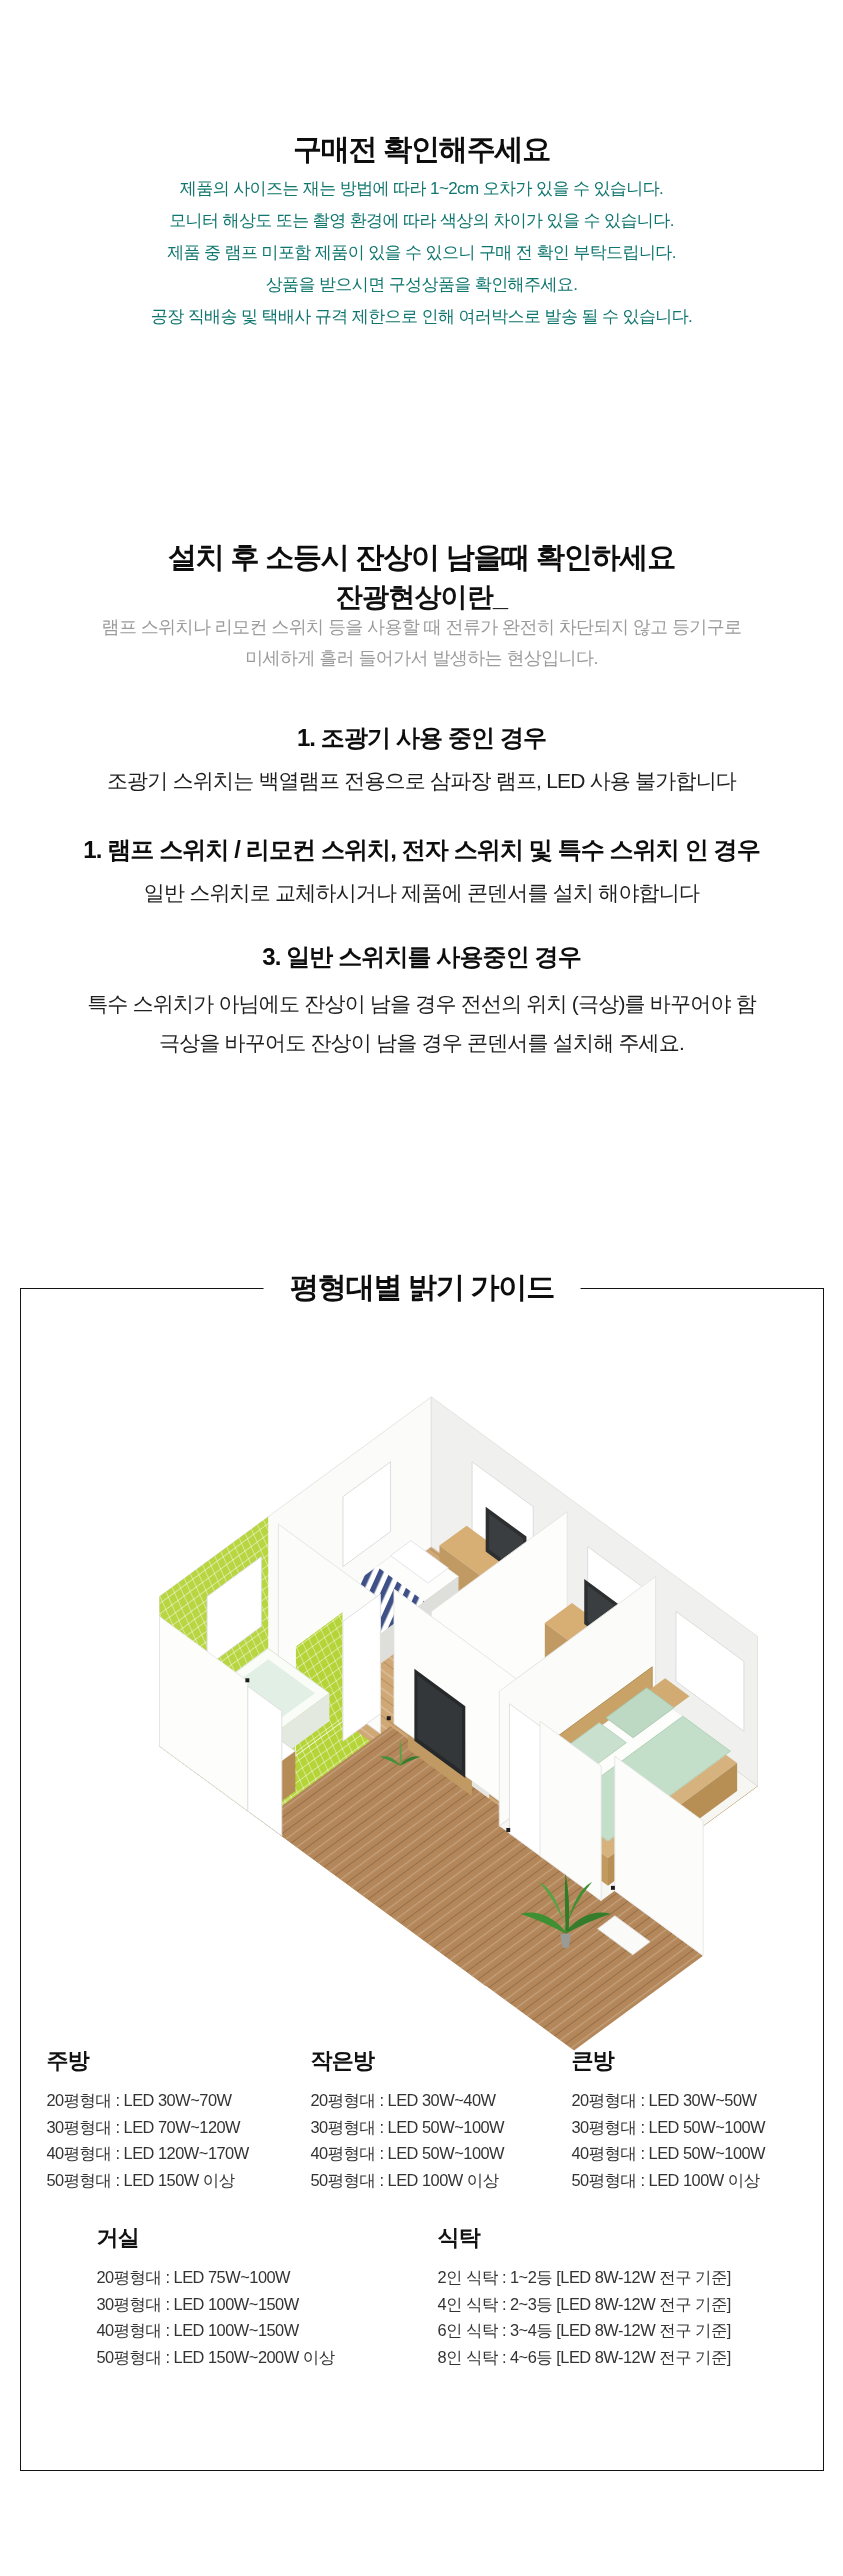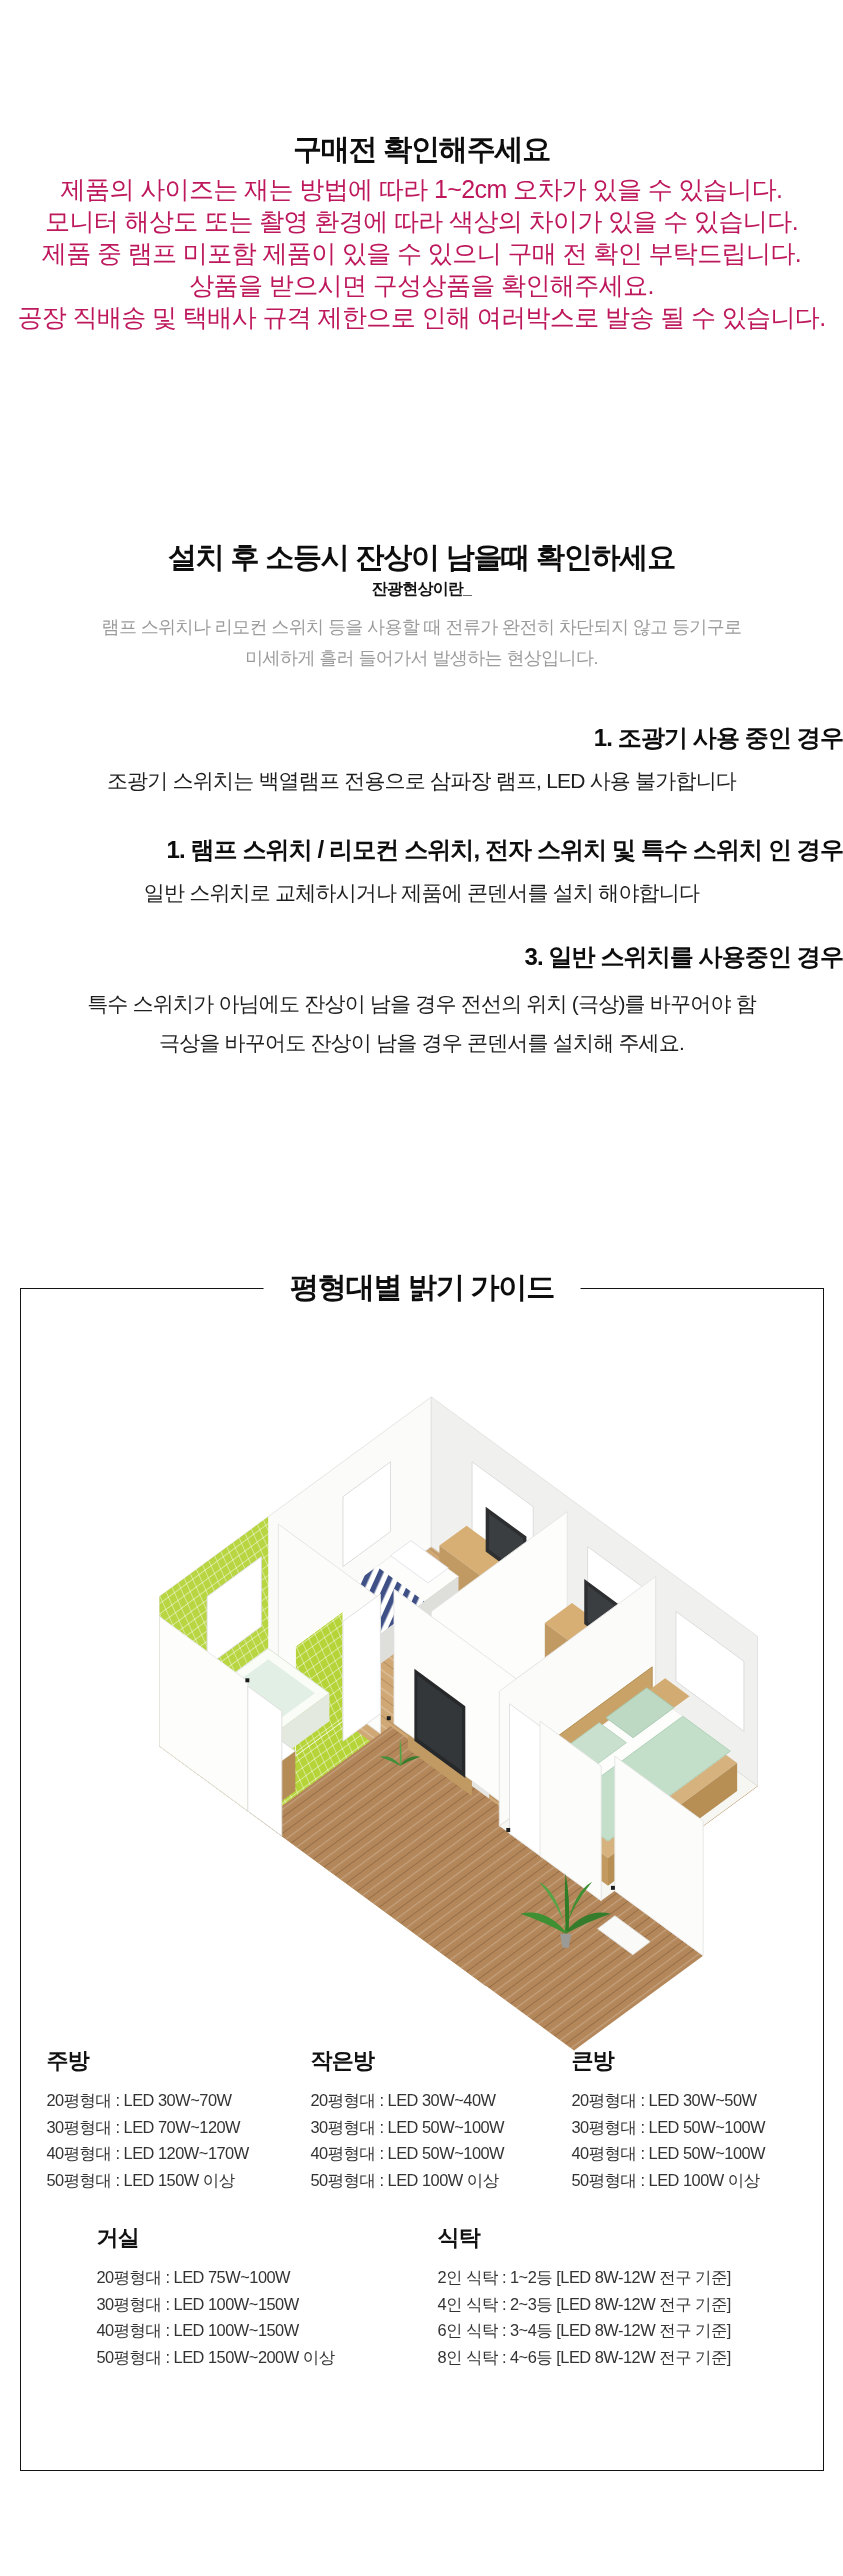--- a/index.html
+++ b/index.html
@@ -4,24 +4,24 @@
 <style>
   html,body{margin:0;padding:0;background:#fff;}
   #page{position:relative;width:843px;height:2576px;background:#fff;overflow:hidden;
         font-family:"Liberation Sans","DejaVu Sans",sans-serif;color:#1c1c1c;}
   .abs{position:absolute;}
   .divider-row{position:absolute;left:23.4px;right:23.4px;display:flex;align-items:center;gap:20px;height:44px;flex-direction:column;}
   .divider-row .line{flex:1;height:0;border-top:1.6px solid #141414;}
   .sec-title{font-size:29px;font-weight:800;letter-spacing:-1.2px;color:#0d0d0d;white-space:nowrap;}
   .para{position:absolute;left:0;width:843px;text-align:center;}
   .para div{white-space:nowrap;}
-  .notice{font-size:25px;line-height:32px;color:#be185d;letter-spacing:-0.6px;}
-  .subtitle{font-size:16px;font-weight:800;color:#111;letter-spacing:-0.8px;}
+  .notice{font-size:17px;line-height:32px;color:#0f766e;letter-spacing:-0.6px;}
+  .subtitle{font-size:27px;font-weight:800;color:#111;letter-spacing:-0.8px;}
   .graydesc{font-size:18px;line-height:31px;color:#9b9b9b;letter-spacing:-0.6px;}
-  .case-h{font-size:24px;font-weight:800;color:#0d0d0d;letter-spacing:-0.9px;text-align:right;}
+  .case-h{font-size:24px;font-weight:800;color:#0d0d0d;letter-spacing:-0.9px;}
   .case-b{font-size:21px;color:#1e1e1e;letter-spacing:-0.8px;line-height:39px;}
   .guide-box{position:absolute;left:19.5px;top:1288px;width:804px;height:1183px;border:1.6px solid #141414;box-sizing:border-box;background:#fff;}
   .box-title{position:absolute;top:1288px;left:422px;transform:translate(-50%,-50%);background:#fff;
              padding:0 26.5px;font-size:29px;font-weight:800;letter-spacing:-1.2px;color:#0d0d0d;white-space:nowrap;}
   .col{position:absolute;}
   .col-h{font-size:22px;font-weight:800;color:#111;letter-spacing:-0.8px;margin-bottom:11px;}
   .col-item{font-size:16.4px;font-weight:300;color:#333;line-height:26.5px;letter-spacing:-0.5px;white-space:nowrap;}
 </style>
 </head>
 <body>

